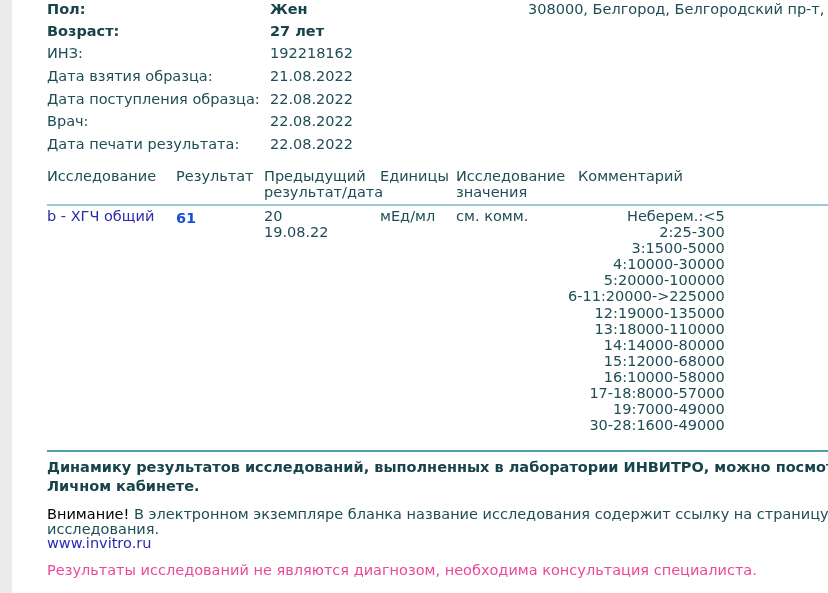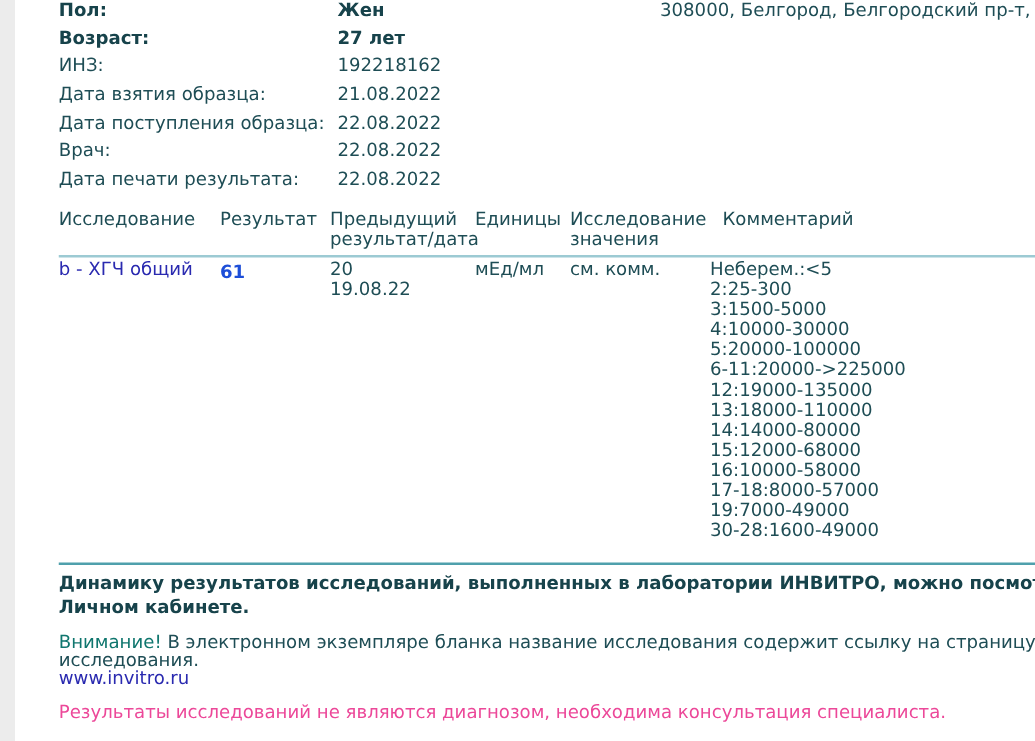--- a/index.html
+++ b/index.html
@@ -48,31 +48,31 @@
       position: absolute; top: 208px; left: 0; width: 790px;
       height: 242px;
       border-bottom: 2px solid #4fa0ac;
     }
     .td {
       position: absolute; top: 0;
       line-height: 16px; white-space: nowrap;
     }
     .test-link { color: #2a2ab0; text-decoration: none; }
     .result-val { font-weight: bold; color: #1d4ed8; }
-    .comment-lines div { line-height: 16.1px; }
+    .comment-lines div { line-height: 16.1px; text-align: right; }
     .note-bold {
       position: absolute; top: 458px; left: 0;
       font-weight: bold; color: #17434b;
       line-height: 19px; white-space: nowrap;
     }
     .warning {
       position: absolute; top: 506px; left: 0;
       line-height: 16px; white-space: nowrap;
     }
-    .warn-word { color: #0f766e; }
+    .warn-word { color: #000000; }
     .site-link {
       position: absolute; top: 536px; left: 0;
       color: #2a2ab0; text-decoration: none; line-height: 14px;
     }
     .disclaimer {
       position: absolute; top: 562px; left: 0;
       color: #ec4899; white-space: nowrap; line-height: 16px;
     }
   </style>
 </head>

